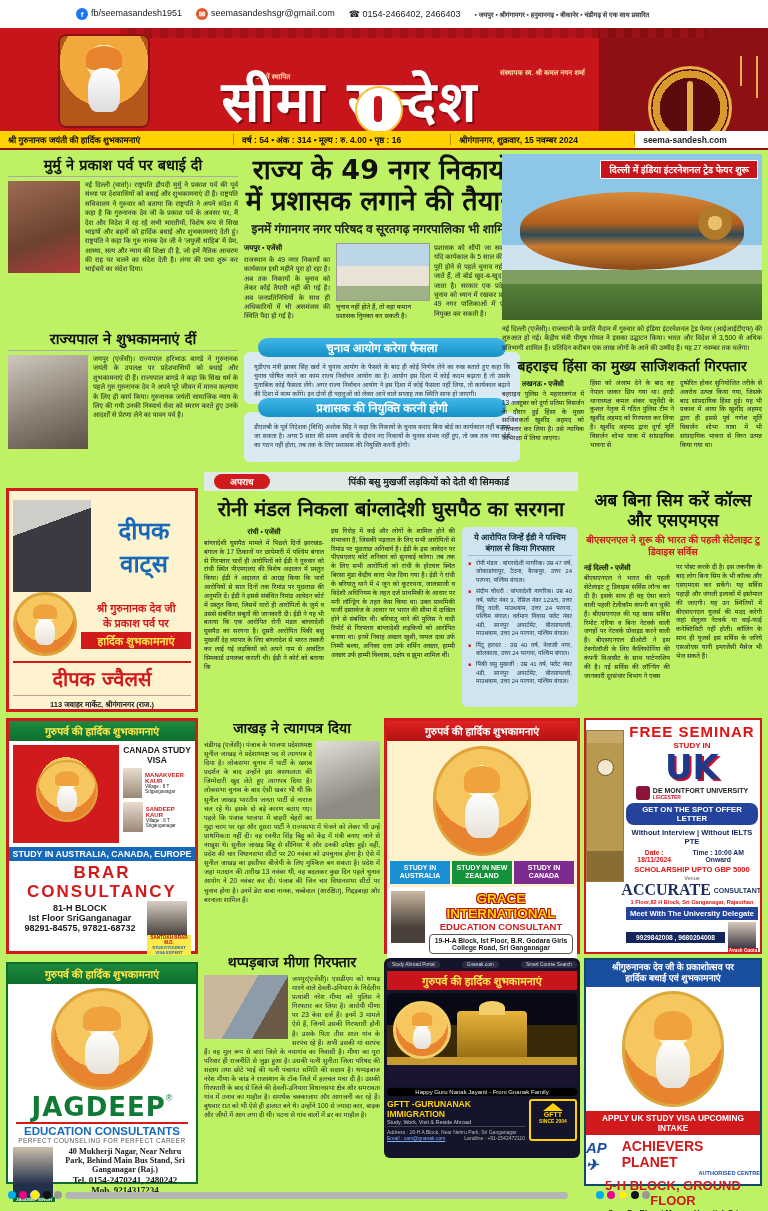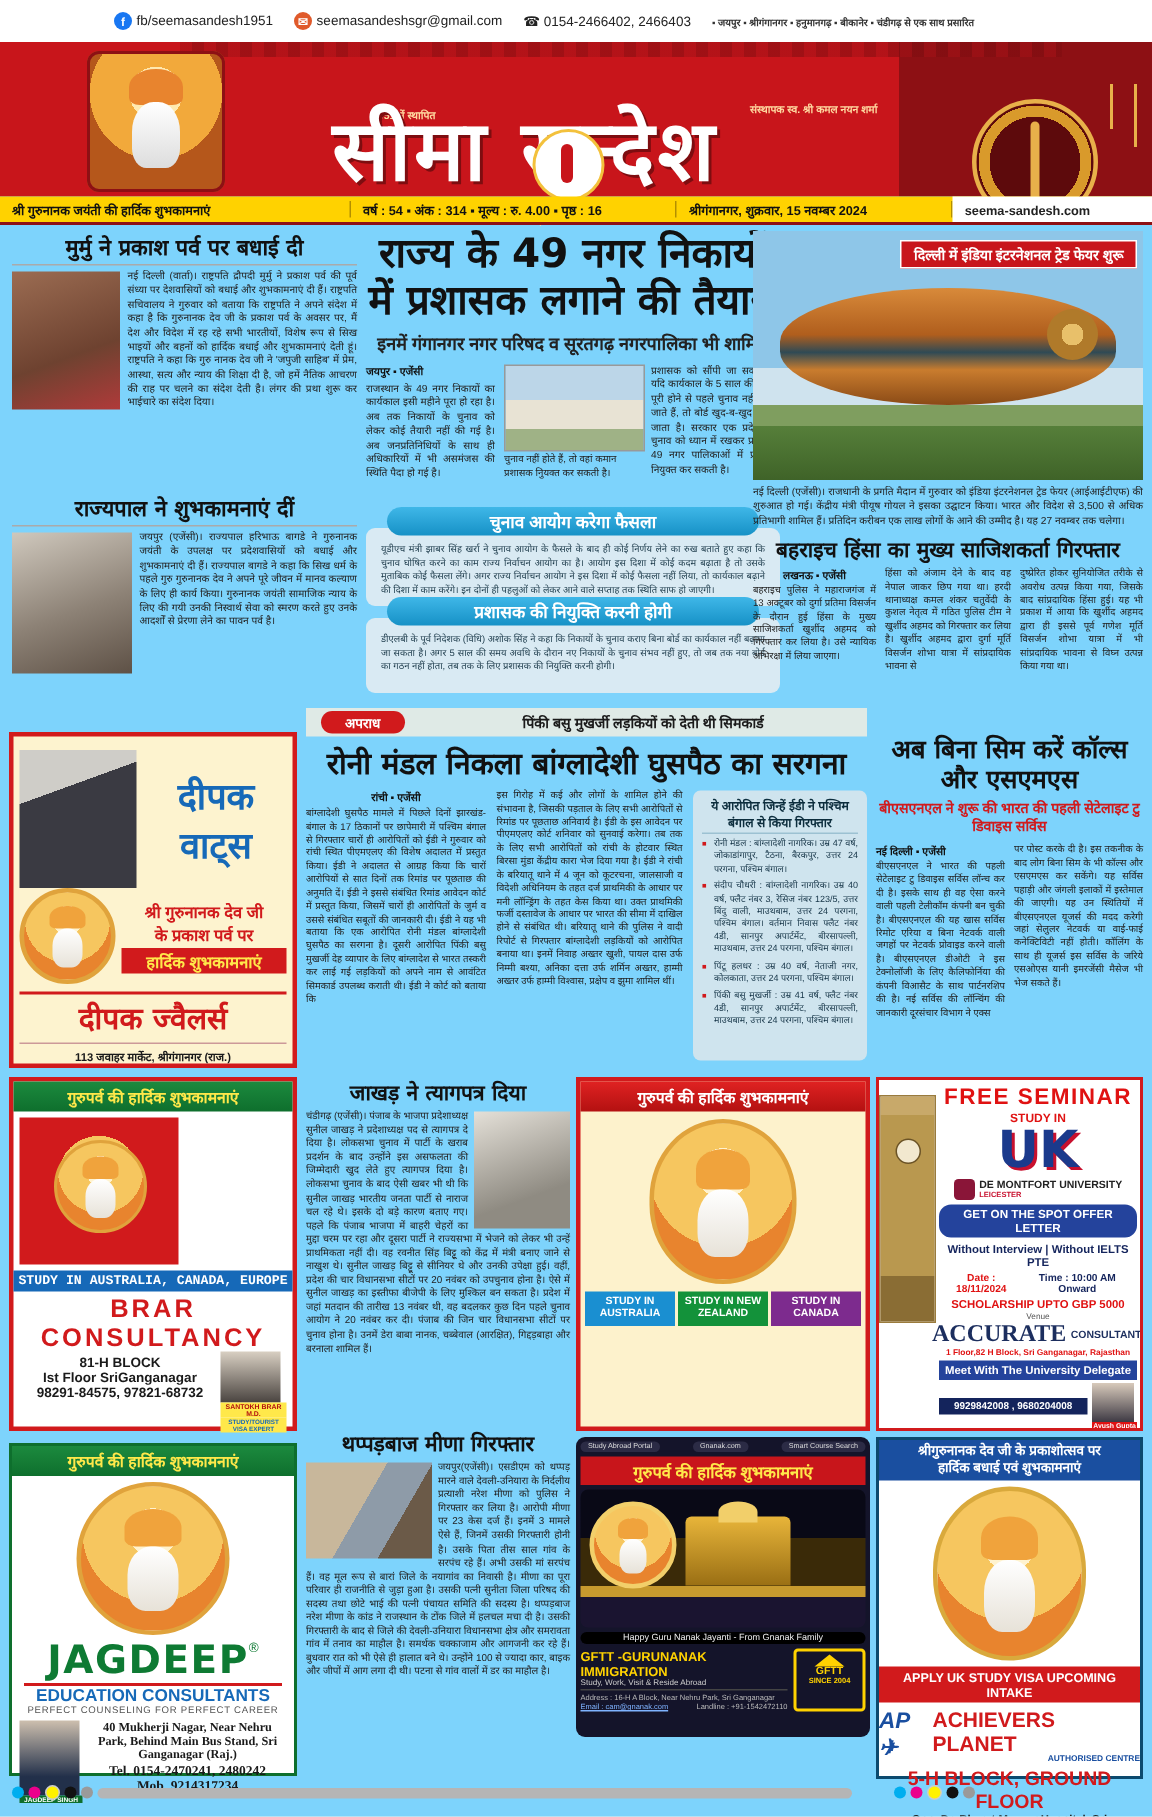--- a/index.html
+++ b/index.html
@@ -1,16 +1,16 @@
 <!DOCTYPE html>
 <html><head>
 <meta charset="utf-8">
 <style>
   html,body{margin:0;padding:0;background:#e9e9e9;}
-  .page{position:relative;width:768px;height:1211px;background:#7dd3fc;margin:0 auto;
+  .page{position:relative;width:768px;height:1211px;background:#bef264;margin:0 auto;
         font-family:"Liberation Sans",sans-serif;color:#1a1a1a;overflow:hidden;}
   .abs{position:absolute;}
   .ct{text-align:center;}
   .jt{text-align:justify;}
   .b{font-weight:bold;}
   
   .topbar{top:0;left:0;width:768px;height:28px;background:#fff;display:flex;align-items:center;
           gap:14px;padding-left:76px;box-sizing:border-box;font-size:9px;color:#222;}
   .cicon{width:12px;height:12px;border-radius:50%;display:inline-flex;align-items:center;justify-content:center;
          color:#fff;font-size:8px;font-weight:bold;margin-right:3px;vertical-align:middle;}
@@ -222,22 +222,39 @@
       <div class="body-txt jt" style="width:86px;font-size:6.4px;">पर पोस्ट करके दी है। इस तकनीक के बाद लोग बिना सिम के भी कॉल्स और एसएमएस कर सकेंगे। यह सर्विस पहाड़ी और जंगली इलाकों में इस्तेमाल की जाएगी। यह उन स्थितियों में बीएसएनएल यूजर्स की मदद करेगी जहां सेलुलर नेटवर्क या वाई-फाई कनेक्टिविटी नहीं होती। कॉलिंग के साथ ही यूजर्स इस सर्विस के जरिये एसओएस यानी इमरजेंसी मैसेज भी भेज सकते हैं।</div>
     </div>
   </div>
 
   <div class="abs ad" style="top:718px;left:6px;width:192px;height:236px;border:3px solid #d11a1c;background:#fff;">
     <div class="ad-head-green">गुरुपर्व की हार्दिक शुभकामनाएं</div>
     <div style="display:flex;gap:4px;padding:4px;">
       <div style="width:104px;height:96px;background:radial-gradient(circle at 50% 40%,#f6c65f 0 35%,#d11a1c 35% 100%);border:1px solid #d11a1c;position:relative;">
         <div class="nanak-circle" style="position:absolute;left:22px;top:14px;width:58px;height:58px;border-width:2px;"></div>
       </div>
-    </div>
-    <div class="ct b" style="background:#1669b8;color:#fff;font-size:8.8px;padding:2px 0;font-family:Liberation Mono, monospace;">STUDY IN AUSTRALIA, CANADA, EUROPE</div>
+      <div style="flex:1;text-align:center;">
+        <div class="b" style="font-size:8.5px;">CANADA STUDY VISA</div>
+        <div style="display:flex;gap:3px;margin-top:3px;align-items:center;">
+          <div class="ph" style="width:24px;height:30px;background:linear-gradient(#e8ddd0,#9a8876);"></div>
+          <div style="text-align:left;">
+            <div class="b" style="color:#d11a1c;font-size:6px;">MANAKVEER KAUR</div>
+            <div style="font-size:4.6px;">Village : 8 T Sriganganagar</div>
+          </div>
+        </div>
+        <div style="display:flex;gap:3px;margin-top:4px;align-items:center;">
+          <div class="ph" style="width:24px;height:30px;background:linear-gradient(#e8ddd0,#9a8876);"></div>
+          <div style="text-align:left;">
+            <div class="b" style="color:#d11a1c;font-size:6px;">SANDEEP KAUR</div>
+            <div style="font-size:4.6px;">Village : 6 T Sriganganagar</div>
+          </div>
+        </div>
+      </div>
+    </div>
+    <div class="ct b" style="background:#1669b8;color:#fff;font-size:8.8px;padding:2px 0;">STUDY IN AUSTRALIA, CANADA, EUROPE</div>
     <div class="ct b" style="color:#d11a1c;font-size:17px;letter-spacing:2px;margin-top:3px;line-height:1.1;">BRAR CONSULTANCY</div>
     <div style="display:flex;padding:0 4px;">
       <div style="flex:1;text-align:center;">
         <div class="b" style="font-size:9px;margin-top:2px;">81-H BLOCK</div>
         <div class="b" style="font-size:9px;">Ist Floor SriGanganagar</div>
         <div class="b" style="font-size:9px;">98291-84575, 97821-68732</div>
       </div>
       <div style="width:44px;text-align:center;">
         <div class="ph" style="width:40px;height:34px;background:linear-gradient(#d8cfc2,#4a4440);"></div>
         <div class="b" style="background:#ffe84a;color:#b31111;font-size:4.6px;">SANTOKH BRAR M.D.</div>
@@ -254,20 +271,29 @@
 
   <div class="abs ad" style="top:718px;left:384px;width:196px;height:236px;border:3px solid #d11a1c;background:#fdf2cc;">
     <div class="ad-head-red">गुरुपर्व की हार्दिक शुभकामनाएं</div>
     <div style="display:flex;justify-content:center;padding:5px 0;">
       <div class="nanak-circle" style="width:92px;height:104px;border-radius:50%/48%;"></div>
     </div>
     <div style="display:flex;gap:2px;padding:0 3px;">
       <div class="badge" style="flex:1;background:#1a8fd1;">STUDY IN AUSTRALIA</div>
       <div class="badge" style="flex:1;background:#13923a;">STUDY IN NEW ZEALAND</div>
       <div class="badge" style="flex:1;background:#7d2b8e;">STUDY IN CANADA</div>
+    </div>
+    <div style="display:flex;gap:4px;padding:4px;align-items:flex-start;background:#fff;margin-top:3px;">
+      <div class="ph" style="width:34px;height:52px;background:linear-gradient(#c9b8a2,#4c413a 70%);"></div>
+      <div style="flex:1;text-align:center;">
+        <div class="b" style="color:#ffd200;text-shadow:1px 1px 0 #b31111,-1px -1px 0 #b31111,1px -1px 0 #b31111,-1px 1px 0 #b31111;font-size:13.5px;">GRACE INTERNATIONAL</div>
+        <div class="b" style="color:#d11a1c;font-size:9.5px;">EDUCATION CONSULTANT</div>
+        <div class="b" style="font-size:6.8px;border:1px solid #555;border-radius:4px;padding:2px;margin-top:2px;">19-H-A Block, Ist Floor, B.R. Godara Girls College Road, Sri Ganganagar</div>
+        <div class="b" style="font-size:9px;margin-top:3px;">M. 91666-33866, 94138-33866</div>
+      </div>
     </div>
   </div>
 
   <div class="abs ad" style="top:718px;left:584px;width:178px;height:236px;border:2px solid #d11a1c;background:#fff;overflow:hidden;">
     <div style="position:absolute;left:0;top:10px;width:36px;height:150px;background:linear-gradient(#c8a96a 0 8%,#b9984f 8% 80%,#8a6d34 80% 100%);border:1px solid #9a7b3c;">
       <div style="position:absolute;left:10px;top:28px;width:15px;height:15px;border-radius:50%;background:#f2e8cf;border:1px solid #6b5326;"></div>
     </div>
     <div style="margin-left:38px;text-align:center;padding:3px 2px;">
       <div class="b" style="color:#e01212;font-size:15px;letter-spacing:1px;">FREE SEMINAR</div>
       <div class="b" style="color:#e01212;font-size:8px;margin-top:1px;">STUDY IN</div>

